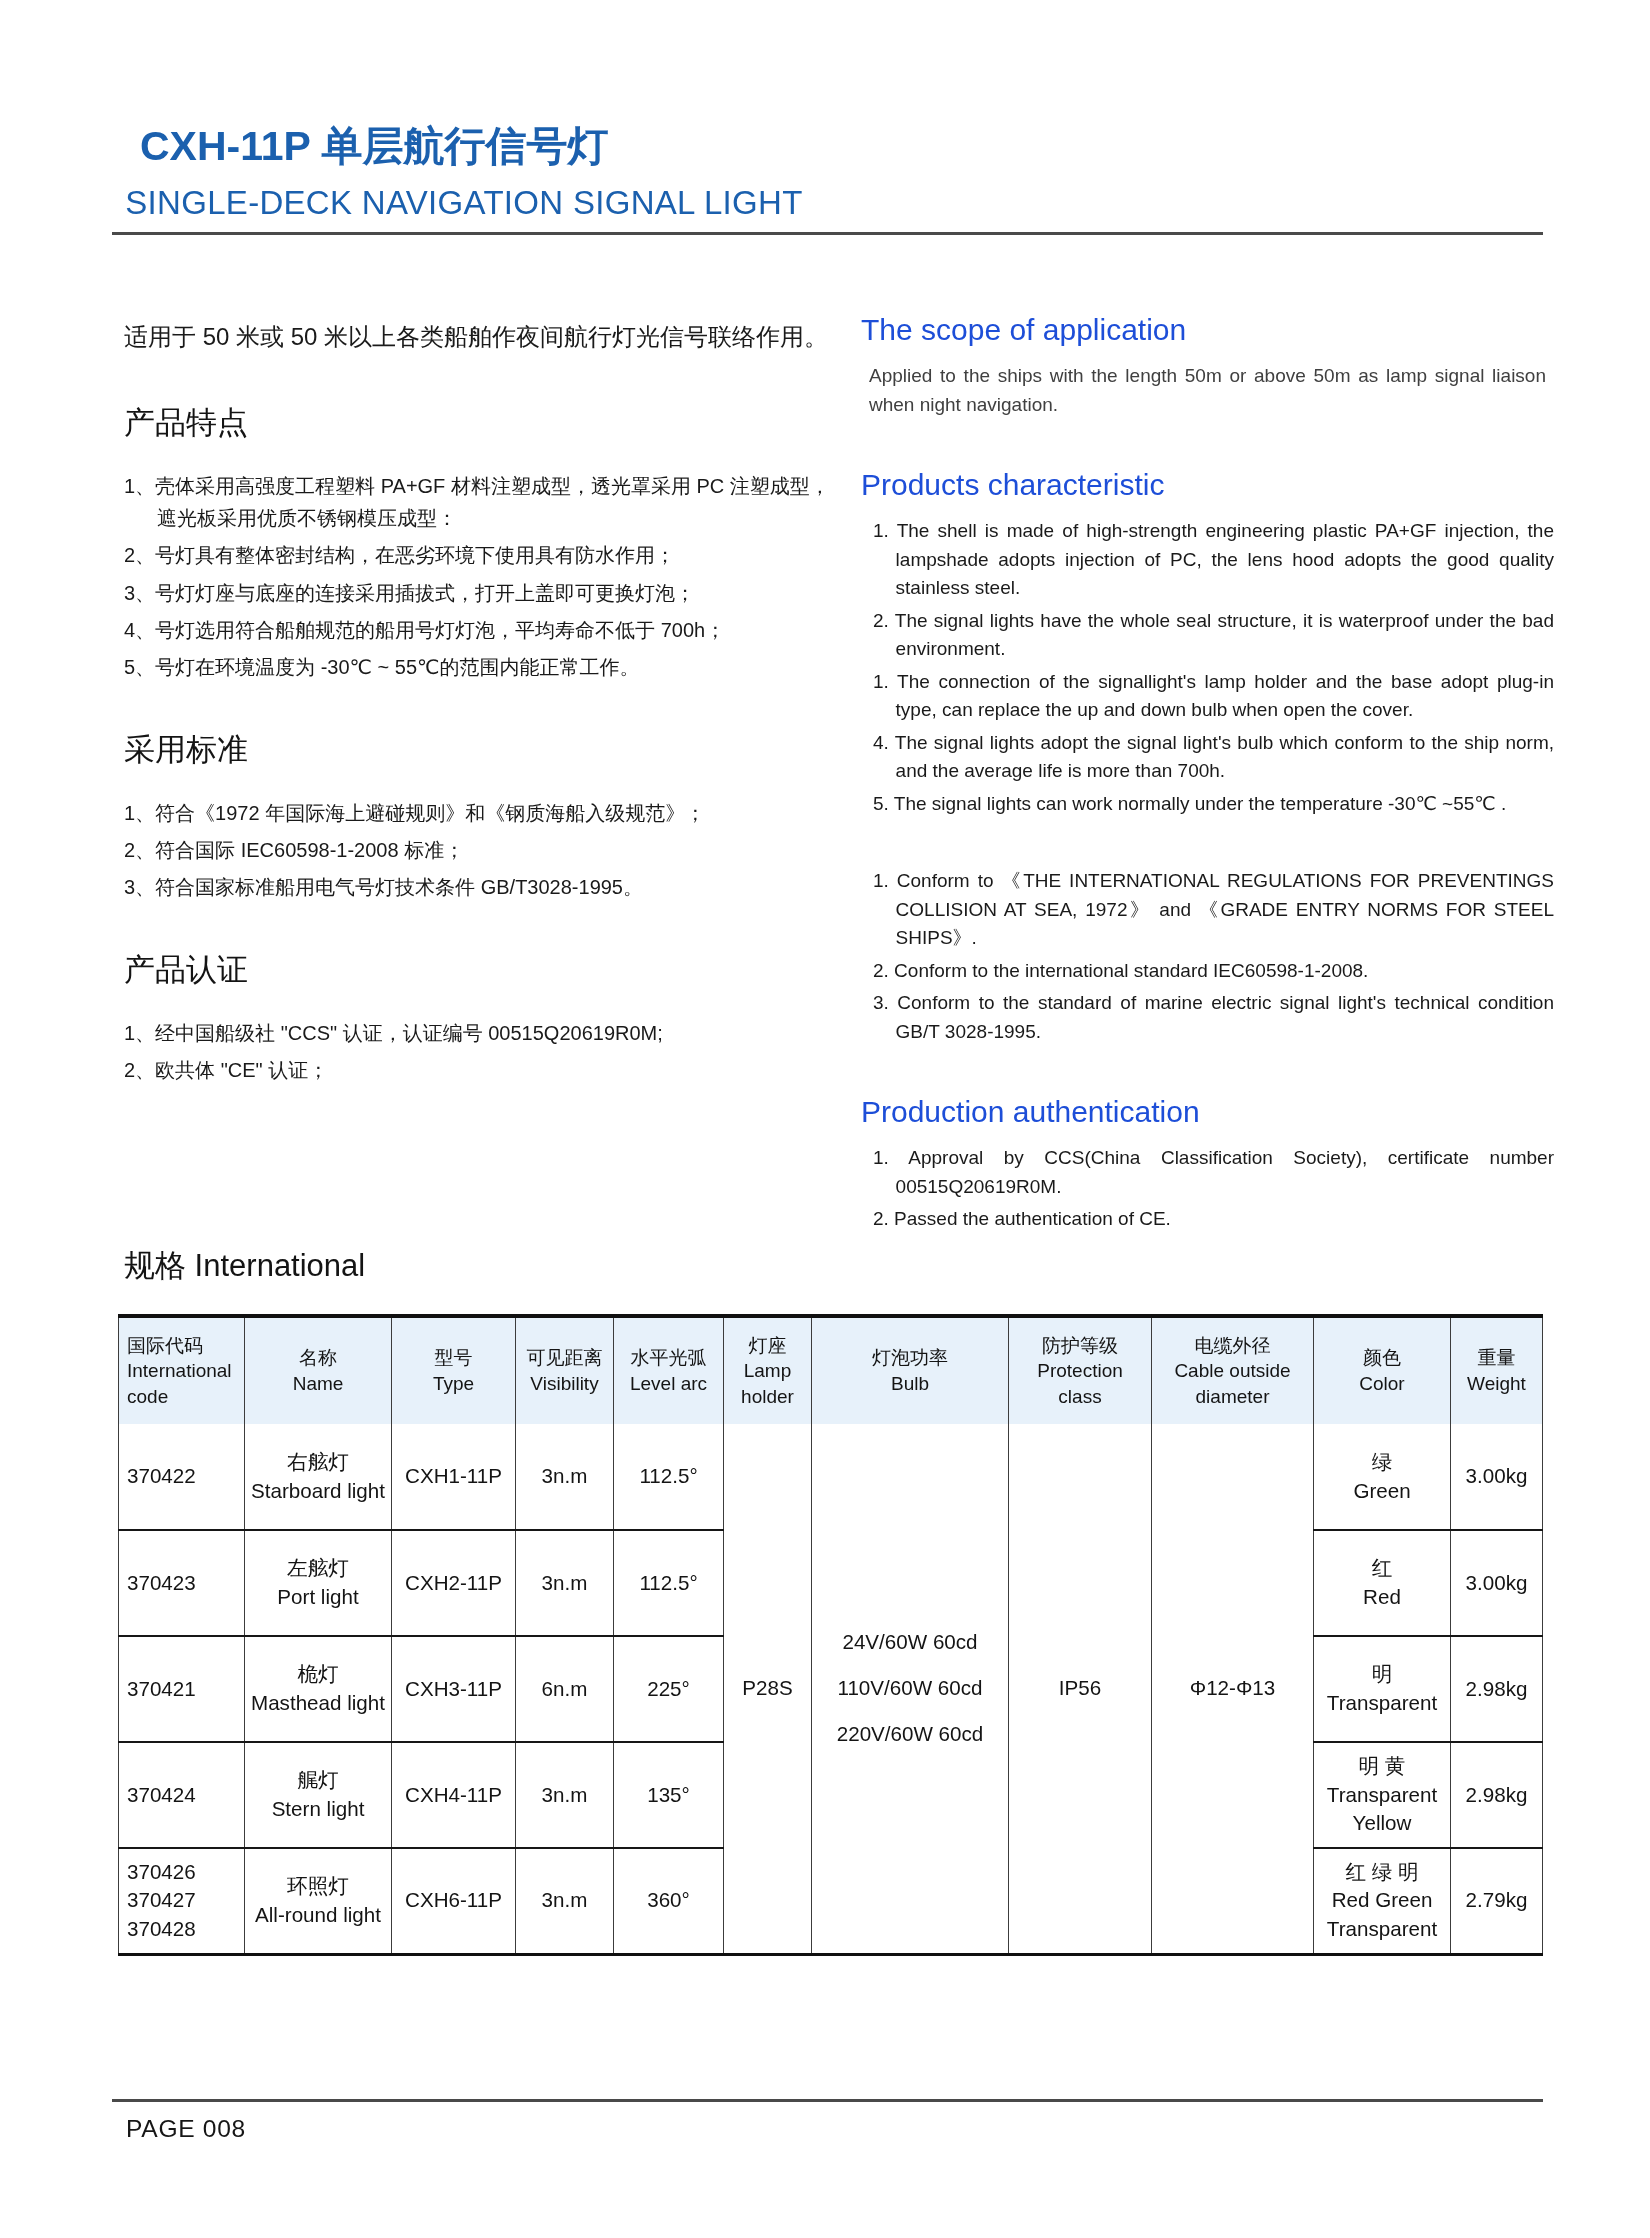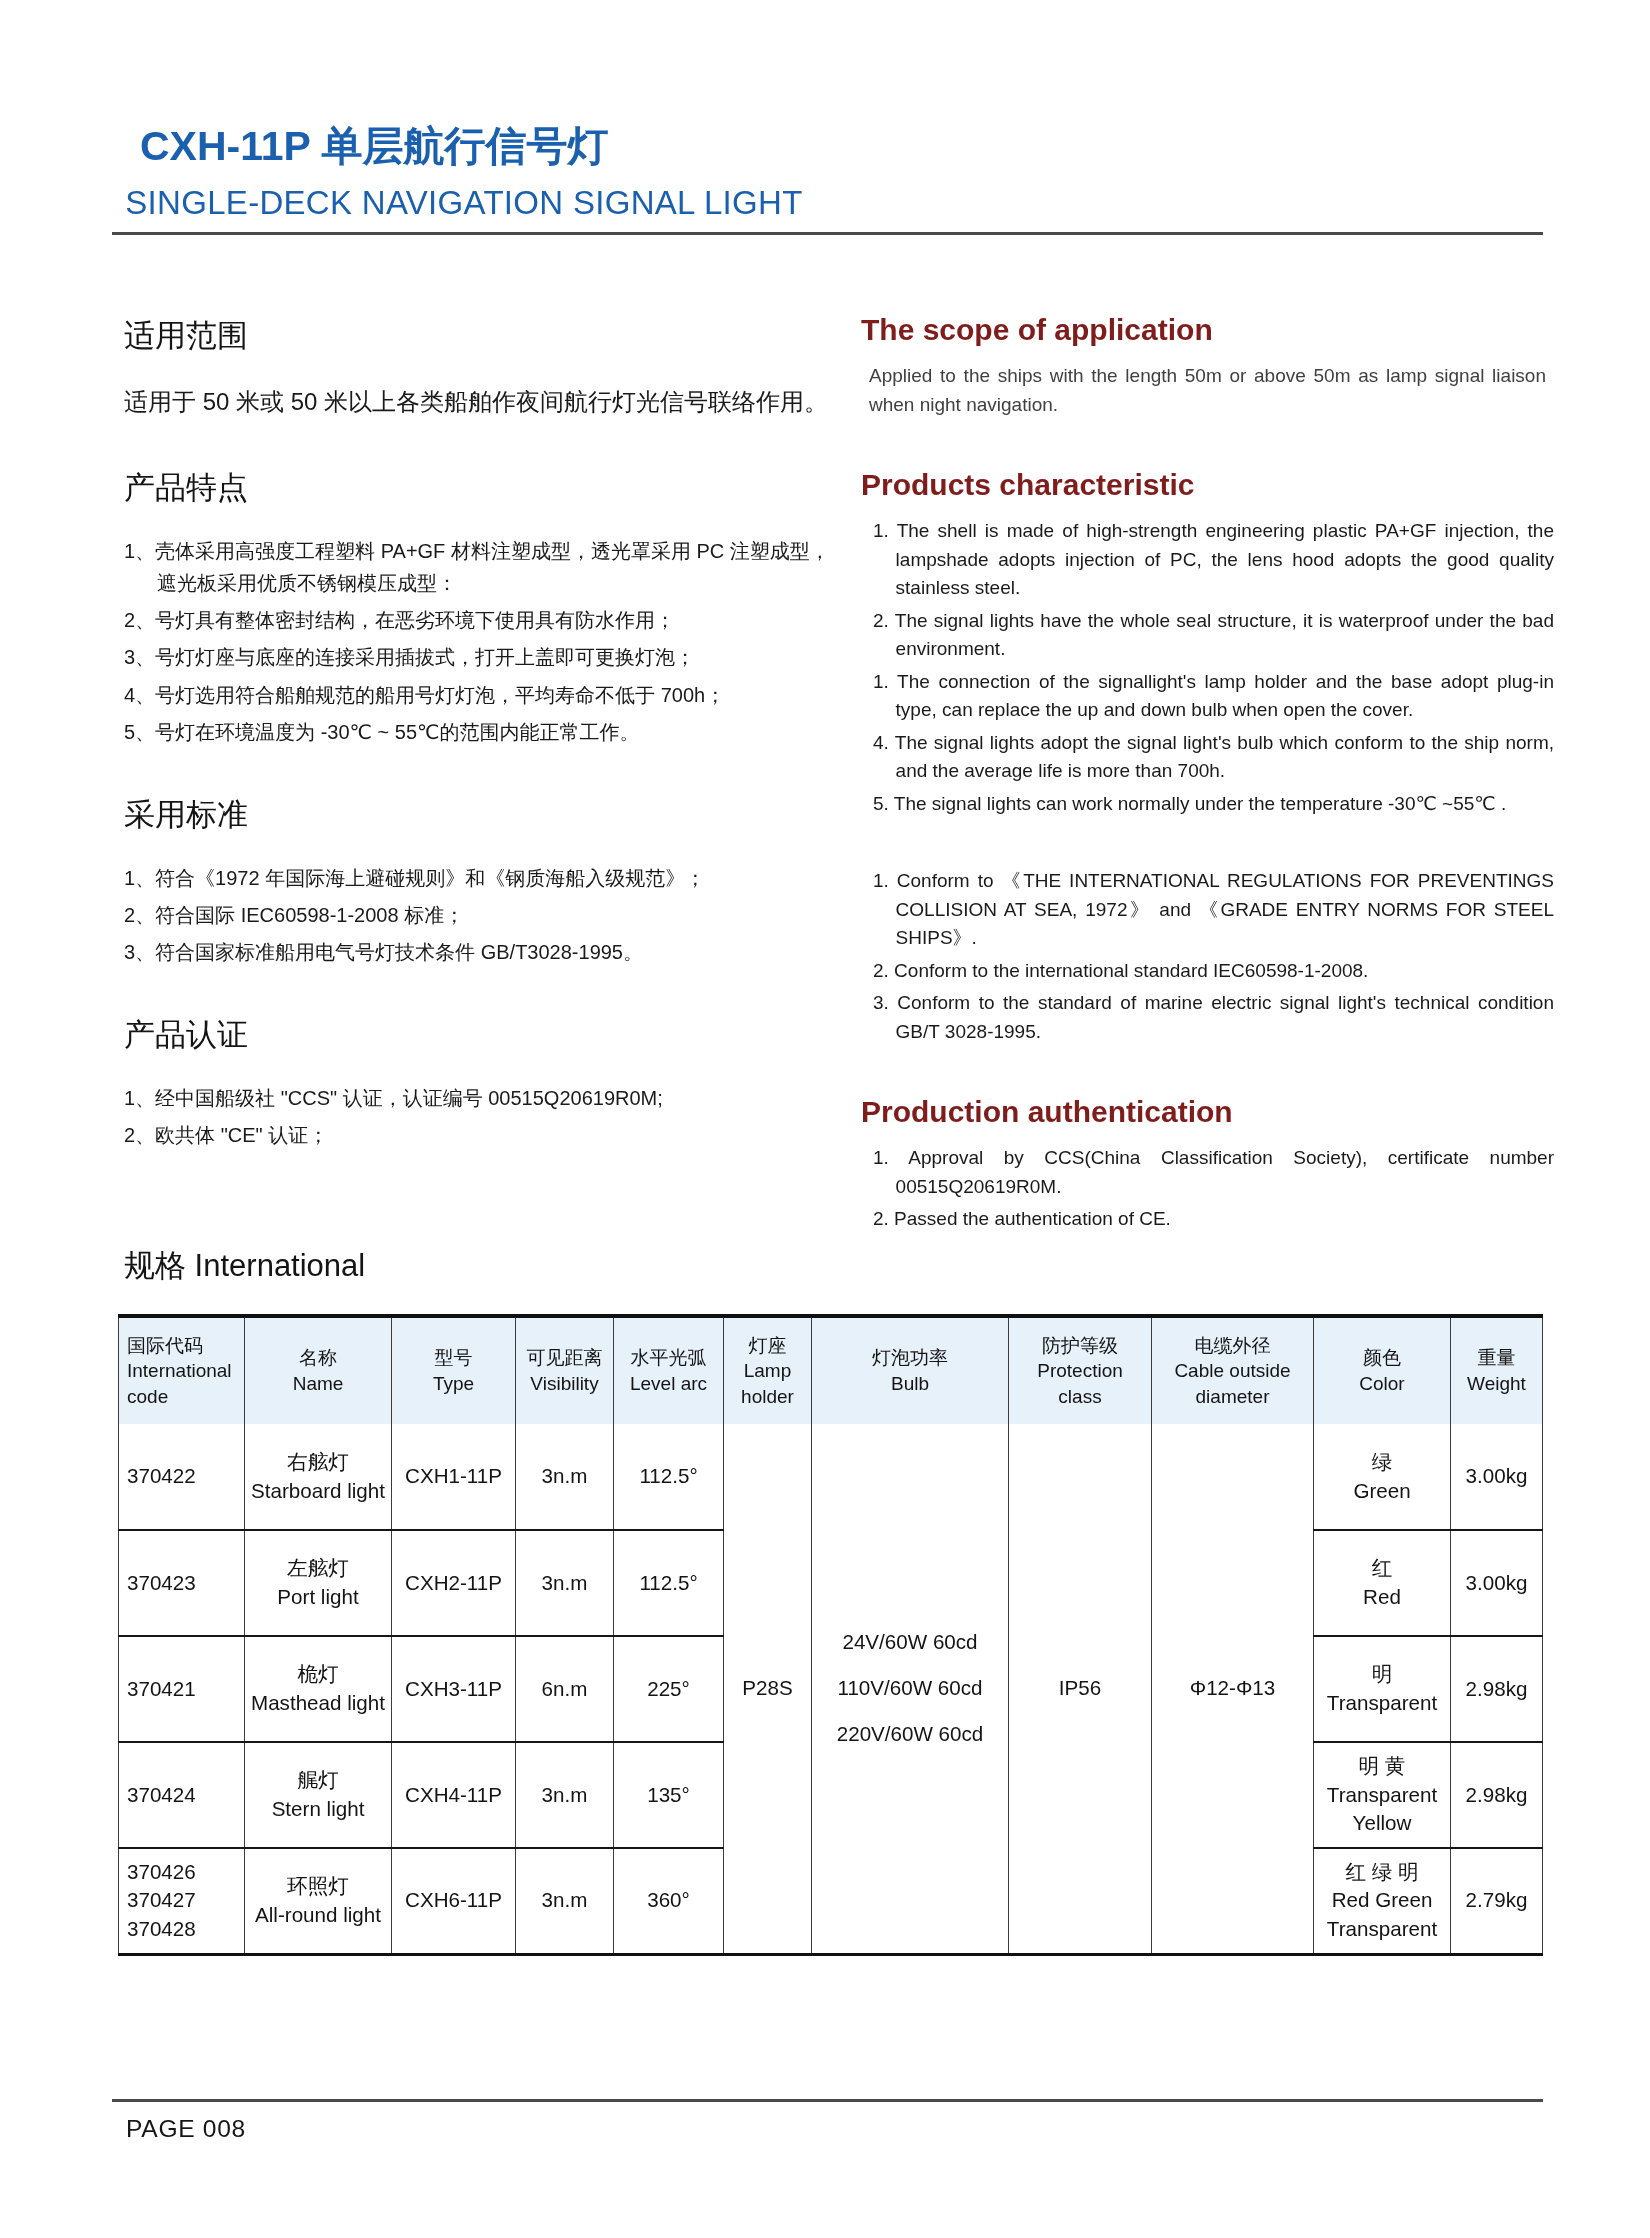--- a/index.html
+++ b/index.html
@@ -10,21 +10,21 @@
   }
   
   .doc-header{position:absolute;top:108px;left:124px;}
   .doc-title{font-size:41px;font-weight:700;color:#1b60ae;letter-spacing:0px;line-height:1.1;margin:16px;}
   .doc-subtitle{font-size:33px;font-weight:400;color:#1b60ae;letter-spacing:0.3px;margin:8px 0 0 1.3px;line-height:1.1;}
   .title-rule{position:absolute;top:232px;left:112px;width:1431px;height:3.3px;background:#4a4a4a;}
   
   .col-left{position:absolute;top:318px;left:124px;width:718px;}
   .col-right{position:absolute;top:313px;left:861px;width:693px;}
   h2.zh-head{font-size:31px;font-weight:400;color:#141414;margin:0 0 29px 0;line-height:1.15;}
-  h2.en-head{font-size:30px;font-weight:700;color:#7f1d1d;margin:0 0 14.6px 0;line-height:1.15;}
+  h2.en-head{font-size:30px;font-weight:400;color:#1d4ed8;margin:0 0 14.6px 0;line-height:1.15;}
   .sec{margin:0 0 49px 0;}
   .zh-body{font-size:24px;line-height:1.6;margin:0;color:#1a1a1a;}
   .zh-item{font-size:20px;line-height:1.6;margin:0 0 5.3px 0;color:#1a1a1a;padding-left:33px;text-indent:-33px;}
   .en-body{font-size:19px;line-height:1.5;margin:8px;color:#404040;text-align:justify;}
   .en-item{font-size:19px;line-height:1.5;margin:0 0 4px 12px;color:#1a1a1a;padding-left:22.6px;text-indent:-22.6px;text-align:justify;}
   
   .specs-title{position:absolute;top:1245px;left:124px;font-size:31px;font-weight:400;color:#141414;margin:0;}
   .spec-table{
     position:absolute;top:1314px;left:118px;
     border-collapse:collapse;table-layout:fixed;width:1423px;
@@ -52,21 +52,20 @@
 <body>
 
 <div class="doc-header">
   <h1 class="doc-title">CXH-11P 单层航行信号灯</h1>
   <div class="doc-subtitle">SINGLE-DECK NAVIGATION SIGNAL LIGHT</div>
 </div>
 <div class="title-rule"></div>
 
 <div class="col-left">
   <div class="sec">
-    <h2 class="zh-head">适用范围</h2>
     <p class="zh-body">适用于 50 米或 50 米以上各类船舶作夜间航行灯光信号联络作用。</p>
   </div>
   <div class="sec">
     <h2 class="zh-head">产品特点</h2>
     <p class="zh-item">1、壳体采用高强度工程塑料 PA+GF 材料注塑成型，透光罩采用 PC 注塑成型，遮光板采用优质不锈钢模压成型：</p>
     <p class="zh-item">2、号灯具有整体密封结构，在恶劣环境下使用具有防水作用；</p>
     <p class="zh-item">3、号灯灯座与底座的连接采用插拔式，打开上盖即可更换灯泡；</p>
     <p class="zh-item">4、号灯选用符合船舶规范的船用号灯灯泡，平均寿命不低于 700h；</p>
     <p class="zh-item">5、号灯在环境温度为 -30℃ ~ 55℃的范围内能正常工作。</p>
   </div>

